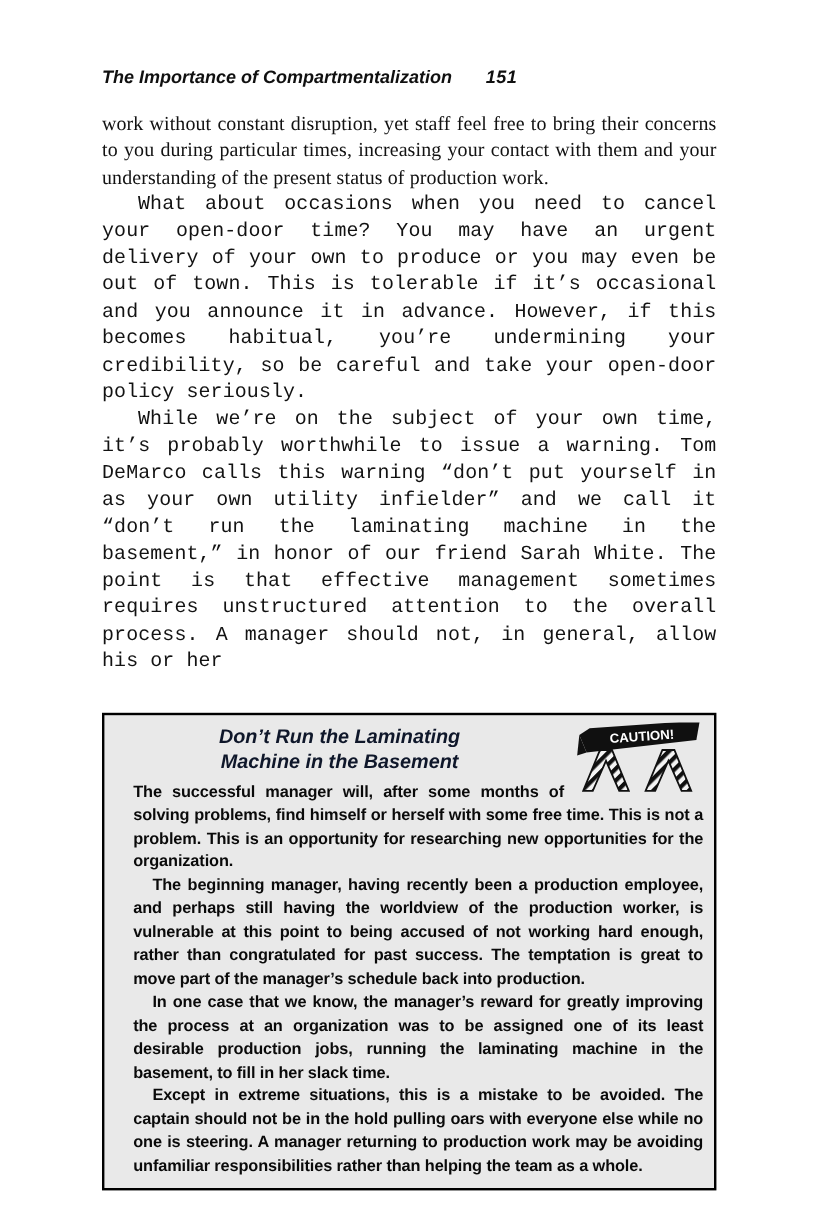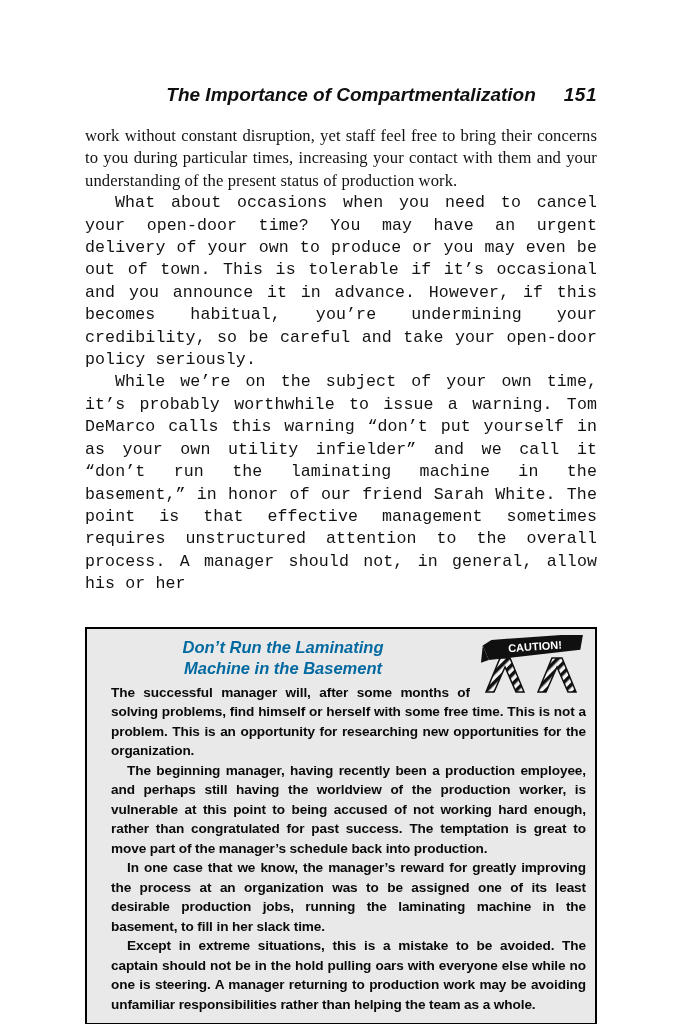--- a/index.html
+++ b/index.html
@@ -11,29 +11,28 @@
     overflow: hidden;
   }
   .page {
     position: relative;
     width: 680px; height: 1024px;
     background: #ffffff;
     padding: 56px 83px 0 85px;
   }
   .running-head {
     display: flex;
-    justify-content: flex-end;
     align-items: baseline;
     font-family: "Liberation Sans", sans-serif;
     font-weight: bold;
     font-style: italic;
-    font-size: 19px;
+    font-size: 15px;
     color: #101010;
   }
-  .running-head .pagenum { margin-left: 28px; letter-spacing: 0.5px; margin-top: 28px; }
+  .running-head .pagenum { margin-left: 28px; letter-spacing: 0.5px; }
   .body-text {
     margin-top: 19px;
     font-size: 16.6px;
     line-height: 22.4px;
     text-align: justify;
     letter-spacing: 0.1px;
   }
   .body-text p.indent { text-indent: 30px; font-family: Liberation Mono, monospace; }
   .callout {
     margin-top: 31px;
@@ -47,21 +46,21 @@
     width: 106px; height: 58px;
     margin: 1px 0 3px 10px;
   }
   .callout-title {
     font-weight: bold;
     font-style: italic;
     font-size: 16.5px;
     line-height: 21px;
     text-align: center;
     padding-top: 3px;
-    color: #0369a1;
+    color: #0f172a;
   }
   .callout-title .tline { display: block; }
   .callout-body {
     margin-top: 4px;
     font-size: 13.6px;
     font-weight: bold;
     line-height: 19.5px;
     text-align: justify;
     letter-spacing: -0.1px;
     color: #0a0a0a;

